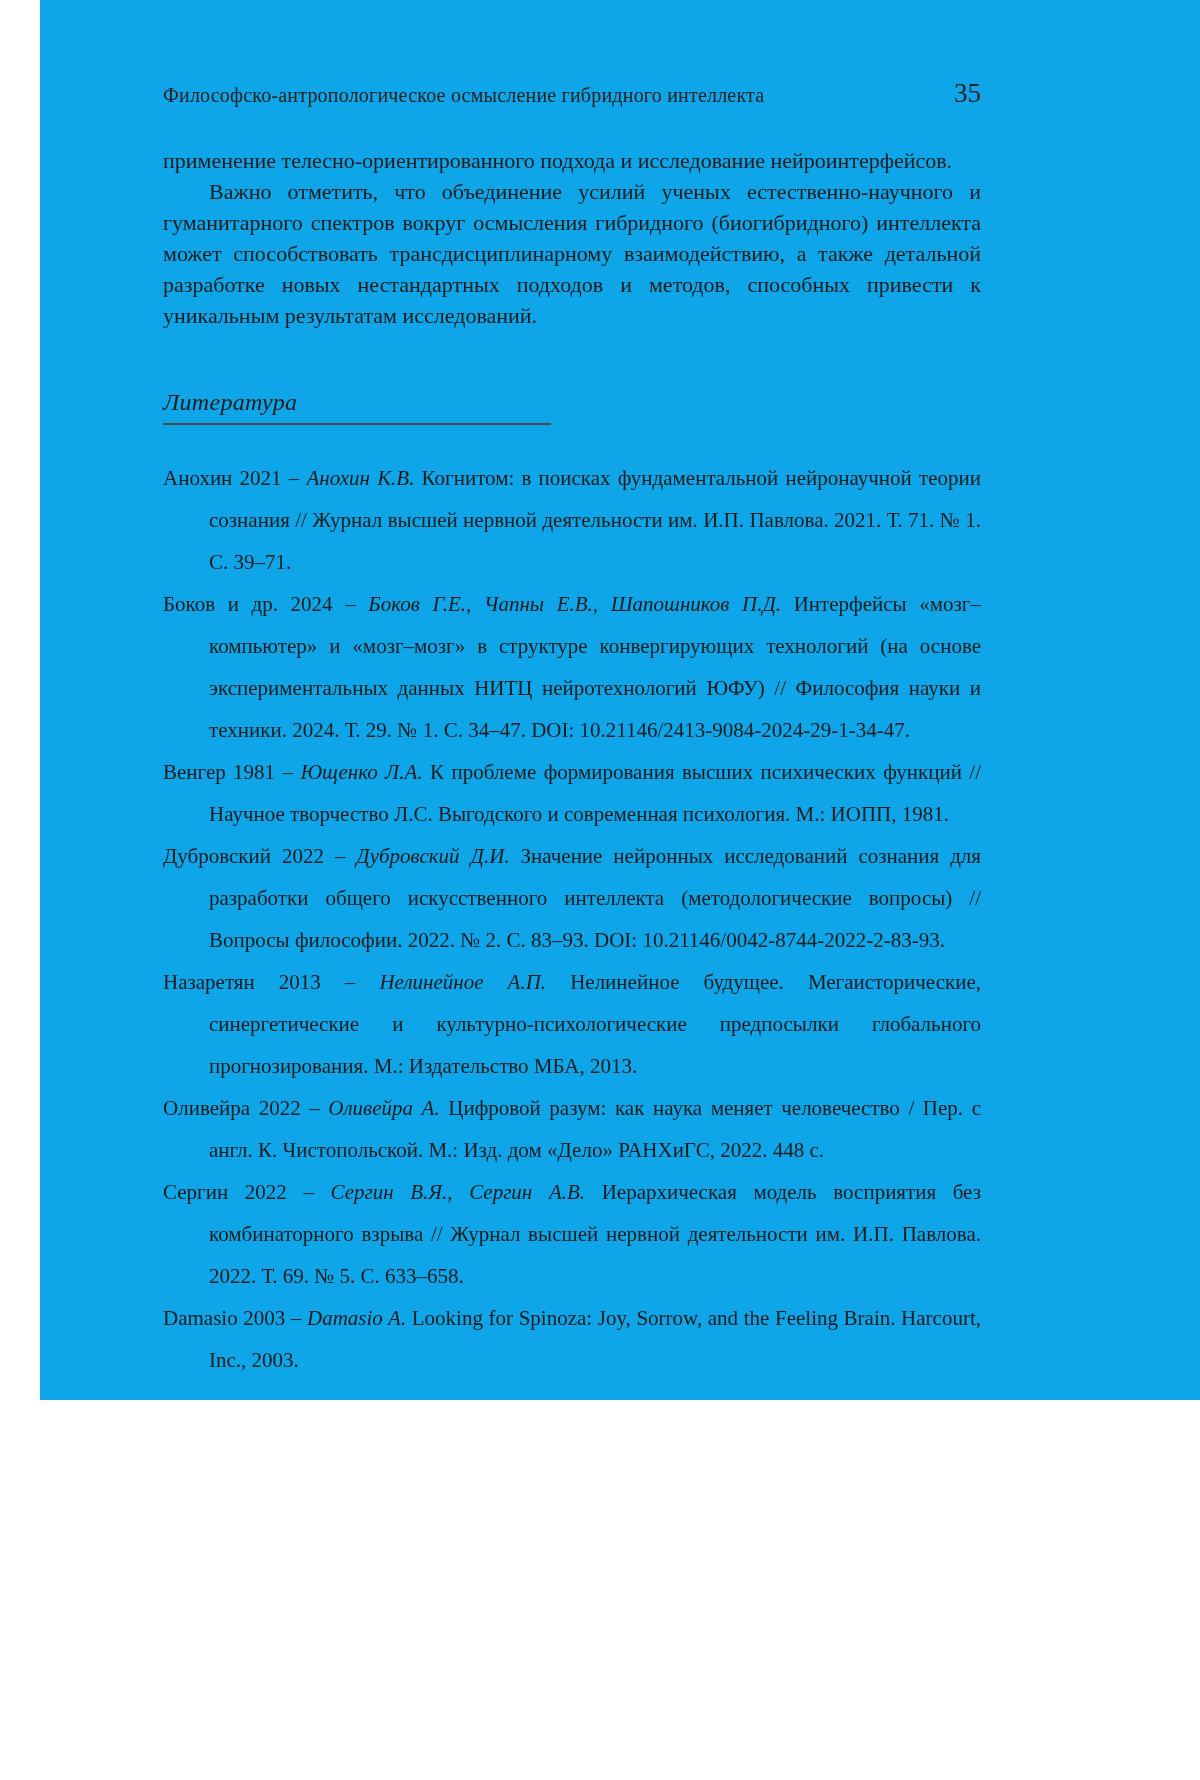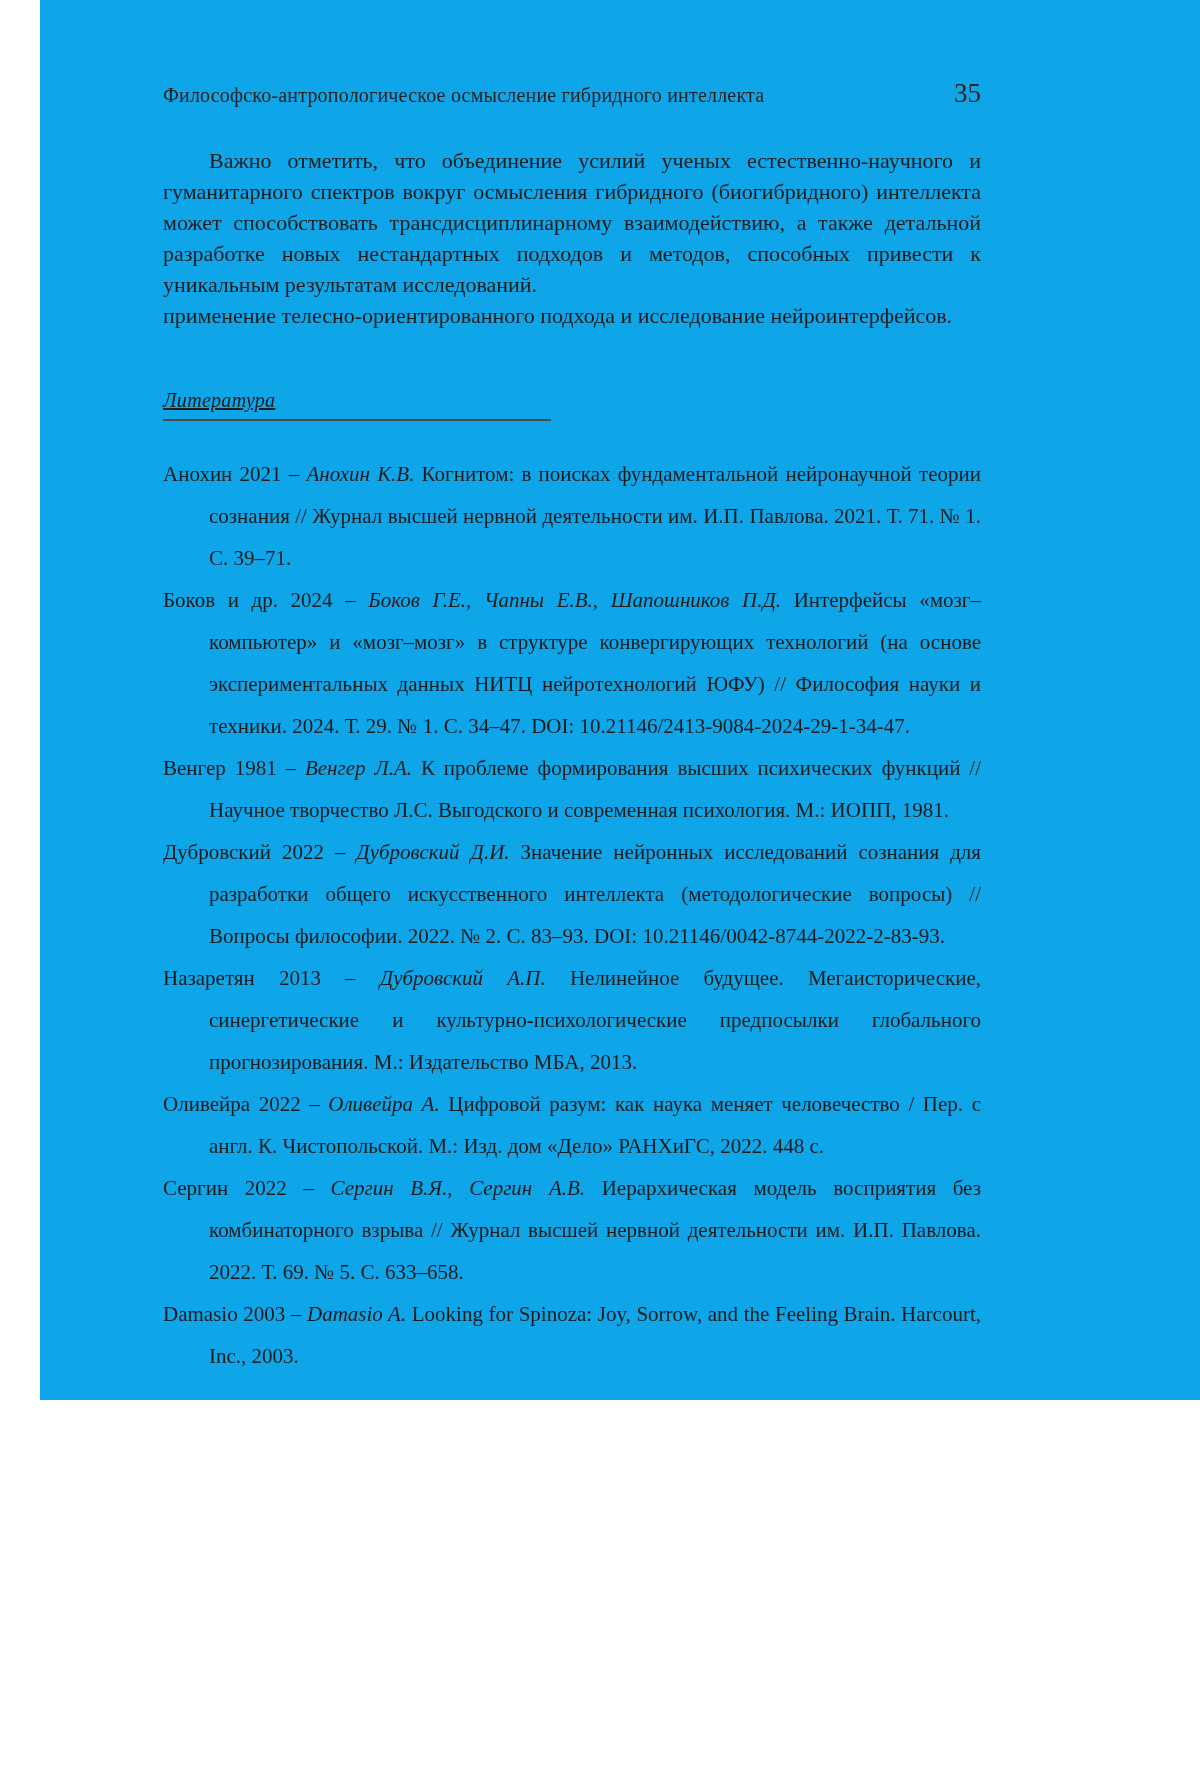--- a/index.html
+++ b/index.html
@@ -44,23 +44,22 @@
     margin: 0;
     font-size: 22px;
     line-height: 31px;
     text-align: justify;
   }
   .para.indent { text-indent: 46px; }
   .section-title {
     margin: 58px 0 0 0;
     font-weight: normal;
     font-style: italic;
-    font-size: 20px;
+    font-size: 24px;
     letter-spacing: 0.3px;
-    text-decoration: underline;
   }
   .section-rule {
     width: 388px;
     height: 0;
     border-bottom: 2px solid #4a4a4a;
     margin-top: 7px;
   }
   .refs {
     margin-top: 32px;
   }
@@ -89,34 +88,34 @@
 
 <div class="page">
   <div class="content">
 
     <header class="header">
       <div class="running-title">Философско-антропологическое осмысление гибридного интеллекта</div>
       <div class="page-number">35</div>
     </header>
 
     <main class="body-text">
+      <p class="para">применение телесно-ориентированного подхода и исследование нейроинтерфейсов.</p>
       <p class="para indent">Важно отметить, что объединение усилий ученых естественно-научного и гуманитарного спектров вокруг осмысления гибридного (биогибридного) интеллекта может способствовать трансдисциплинарному взаимодействию, а также детальной разработке новых нестандартных подходов и методов, способных привести к уникальным результатам исследований.</p>
-      <p class="para">применение телесно-ориентированного подхода и исследование нейроинтерфейсов.</p>
     </main>
 
     <section>
       <h2 class="section-title">Литература</h2>
       <div class="section-rule"></div>
 
       <div class="refs">
         <p class="ref"><span>Анохин 2021 – </span><i>Анохин К.В.</i><span> Когнитом: в поисках фундаментальной нейронаучной теории сознания // Журнал высшей нервной деятельности им. И.П. Павлова. 2021. Т. 71. № 1. С. 39–71.</span></p>
         <p class="ref"><span>Боков и др. 2024 – </span><i>Боков Г.Е., Чапны Е.В., Шапошников П.Д.</i><span> Интерфейсы «мозг–компьютер» и «мозг–мозг» в структуре конвергирующих технологий (на основе экспериментальных данных НИТЦ нейротехнологий ЮФУ) // Философия науки и техники. 2024. Т. 29. № 1. С. 34–47. DOI: 10.21146/2413-9084-2024-29-1-34-47.</span></p>
-        <p class="ref"><span>Венгер 1981 – </span><i>Венгер Л.А.</i><span> К проблеме формирования высших психических функций // Научное творчество Л.С. Выгодского и современная психология. М.: ИОПП, 1981.</span></p>
+        <p class="ref"><span>Венгер 1981 – </span><i>Ющенко Л.А.</i><span> К проблеме формирования высших психических функций // Научное творчество Л.С. Выгодского и современная психология. М.: ИОПП, 1981.</span></p>
         <p class="ref"><span>Дубровский 2022 – </span><i>Дубровский Д.И.</i><span> Значение нейронных исследований сознания для разработки общего искусственного интеллекта (методологические вопросы) // Вопросы философии. 2022. № 2. С. 83–93. DOI: 10.21146/0042-8744-2022-2-83-93.</span></p>
-        <p class="ref"><span>Назаретян 2013 – </span><i>Дубровский А.П.</i><span> Нелинейное будущее. Мегаисторические, синергетические и культурно-психологические предпосылки глобального прогнозирования. М.: Издательство МБА, 2013.</span></p>
+        <p class="ref"><span>Назаретян 2013 – </span><i>Нелинейное А.П.</i><span> Нелинейное будущее. Мегаисторические, синергетические и культурно-психологические предпосылки глобального прогнозирования. М.: Издательство МБА, 2013.</span></p>
         <p class="ref"><span>Оливейра 2022 – </span><i>Оливейра А.</i><span> Цифровой разум: как наука меняет человечество / Пер. с англ. К. Чистопольской. М.: Изд. дом «Дело» РАНХиГС, 2022. 448 с.</span></p>
         <p class="ref"><span>Сергин 2022 – </span><i>Сергин В.Я., Сергин А.В.</i><span> Иерархическая модель восприятия без комбинаторного взрыва // Журнал высшей нервной деятельности им. И.П. Павлова. 2022. Т. 69. № 5. С. 633–658.</span></p>
         <p class="ref"><span>Damasio 2003 – </span><i>Damasio A.</i><span> Looking for Spinoza: Joy, Sorrow, and the Feeling Brain. Harcourt, Inc., 2003.</span></p>
       </div>
     </section>
   </div>
 
   <footer class="footer">
     <div>ISSN 2073-6401 • Вестник РГГУ. Серия «Философия. Социология. Искусствоведение».</div>
   </footer>

